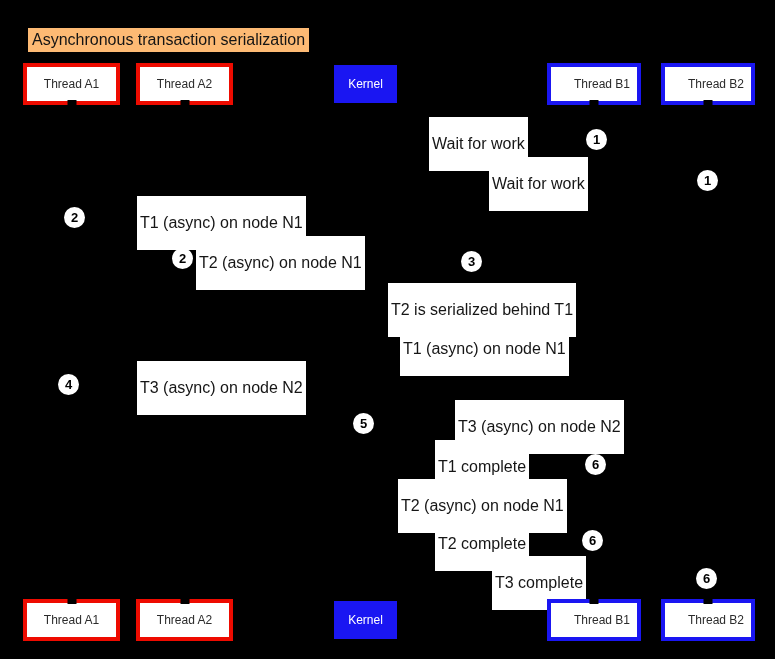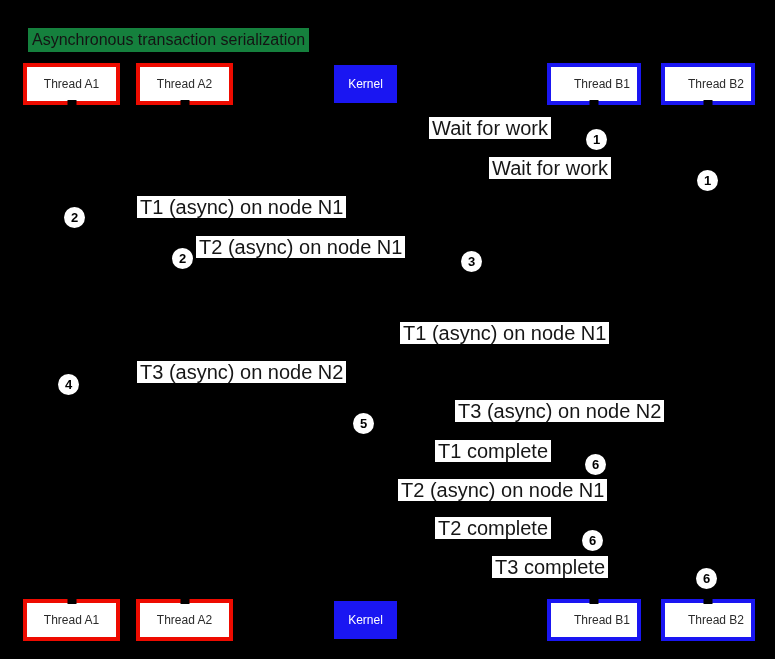--- a/index.html
+++ b/index.html
@@ -7,21 +7,21 @@
     width:775px; height:659px;
     background:#000;
     font-family:"Liberation Sans", sans-serif;
     position:relative;
     overflow:hidden;
   }
   .stage { position:absolute; inset:0; width:775px; height:659px; }
 
   .title {
     position:absolute;
-    background:#15803d; color:#141414;
+    background:#fdba74; color:#141414;
     font-size:16px; line-height:24px;
     padding:0 4px; white-space:nowrap;
   }
 
   .pbox {
     position:absolute;
     box-sizing:border-box;
     height:42px;
     background:#ffffff;
     color:#2b2b2b;
@@ -38,22 +38,22 @@
     content:""; position:absolute; left:50%; transform:translateX(-50%);
     width:9px; height:5px; background:#000;
   }
   .row-top .pbox::after    { bottom:-4px; }
   .row-bottom .pbox::after { top:-4px; }
   .pbox.kernel::after { display:none; }
 
   .msg {
     position:absolute;
     background:#ffffff; color:#161616;
-    font-size:20px; line-height:22px;
-    padding:0 3px; white-space:nowrap;
+    font-size:16px; line-height:22px;
+    padding:16px 3px; white-space:nowrap;
   }
 
   .num {
     position:absolute;
     width:21px; height:21px;
     border-radius:50%;
     background:#ffffff; color:#000000;
     font-size:13px; font-weight:600;
     display:flex; align-items:center; justify-content:center;
   }
@@ -80,20 +80,21 @@
     </div>
     <div class="pbox blue" style="left:661px; top:63px; width:94px;">
       <span>Thread B2</span>
     </div>
   </div>
 
   <div class="msg" style="left:429px; top:117px;">Wait for work</div>
   <div class="msg" style="left:489px; top:157px;">Wait for work</div>
   <div class="msg" style="left:137px; top:196px;">T1 (async) on node N1</div>
   <div class="msg" style="left:196px; top:236px;">T2 (async) on node N1</div>
+  <div class="msg" style="left:388px; top:283px;">T2 is serialized behind T1</div>
   <div class="msg" style="left:400px; top:322px;">T1 (async) on node N1</div>
   <div class="msg" style="left:137px; top:361px;">T3 (async) on node N2</div>
   <div class="msg" style="left:455px; top:400px;">T3 (async) on node N2</div>
   <div class="msg" style="left:435px; top:440px;">T1 complete</div>
   <div class="msg" style="left:398px; top:479px;">T2 (async) on node N1</div>
   <div class="msg" style="left:435px; top:517px;">T2 complete</div>
   <div class="msg" style="left:492px; top:556px;">T3 complete</div>
 
   <div class="num" style="left:586px; top:129px;">1</div>
   <div class="num" style="left:697px; top:170px;">1</div>

